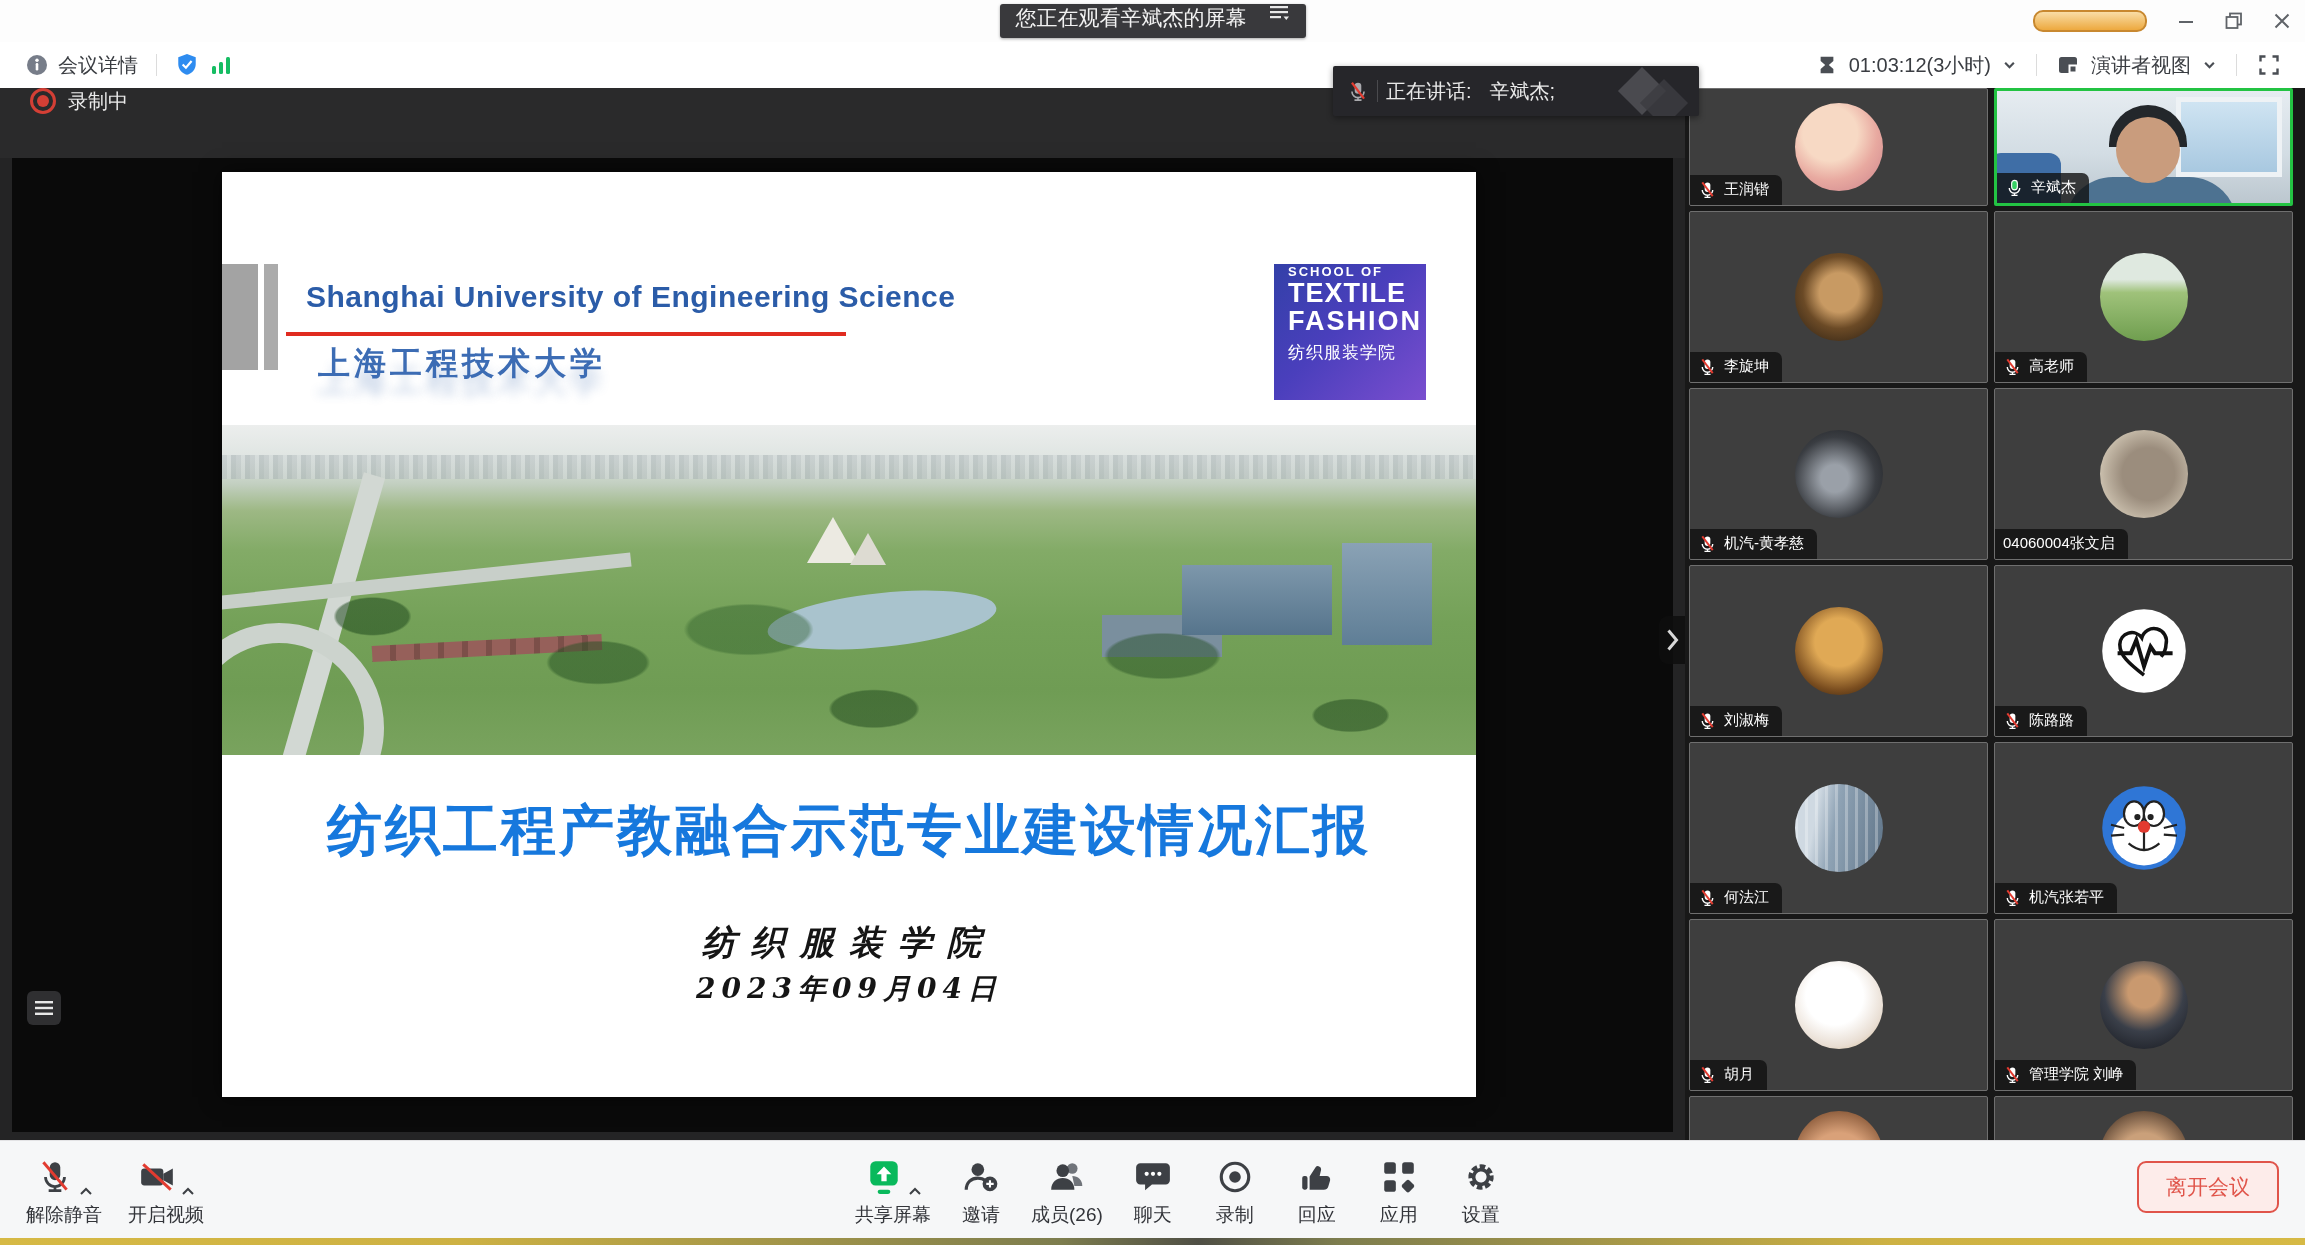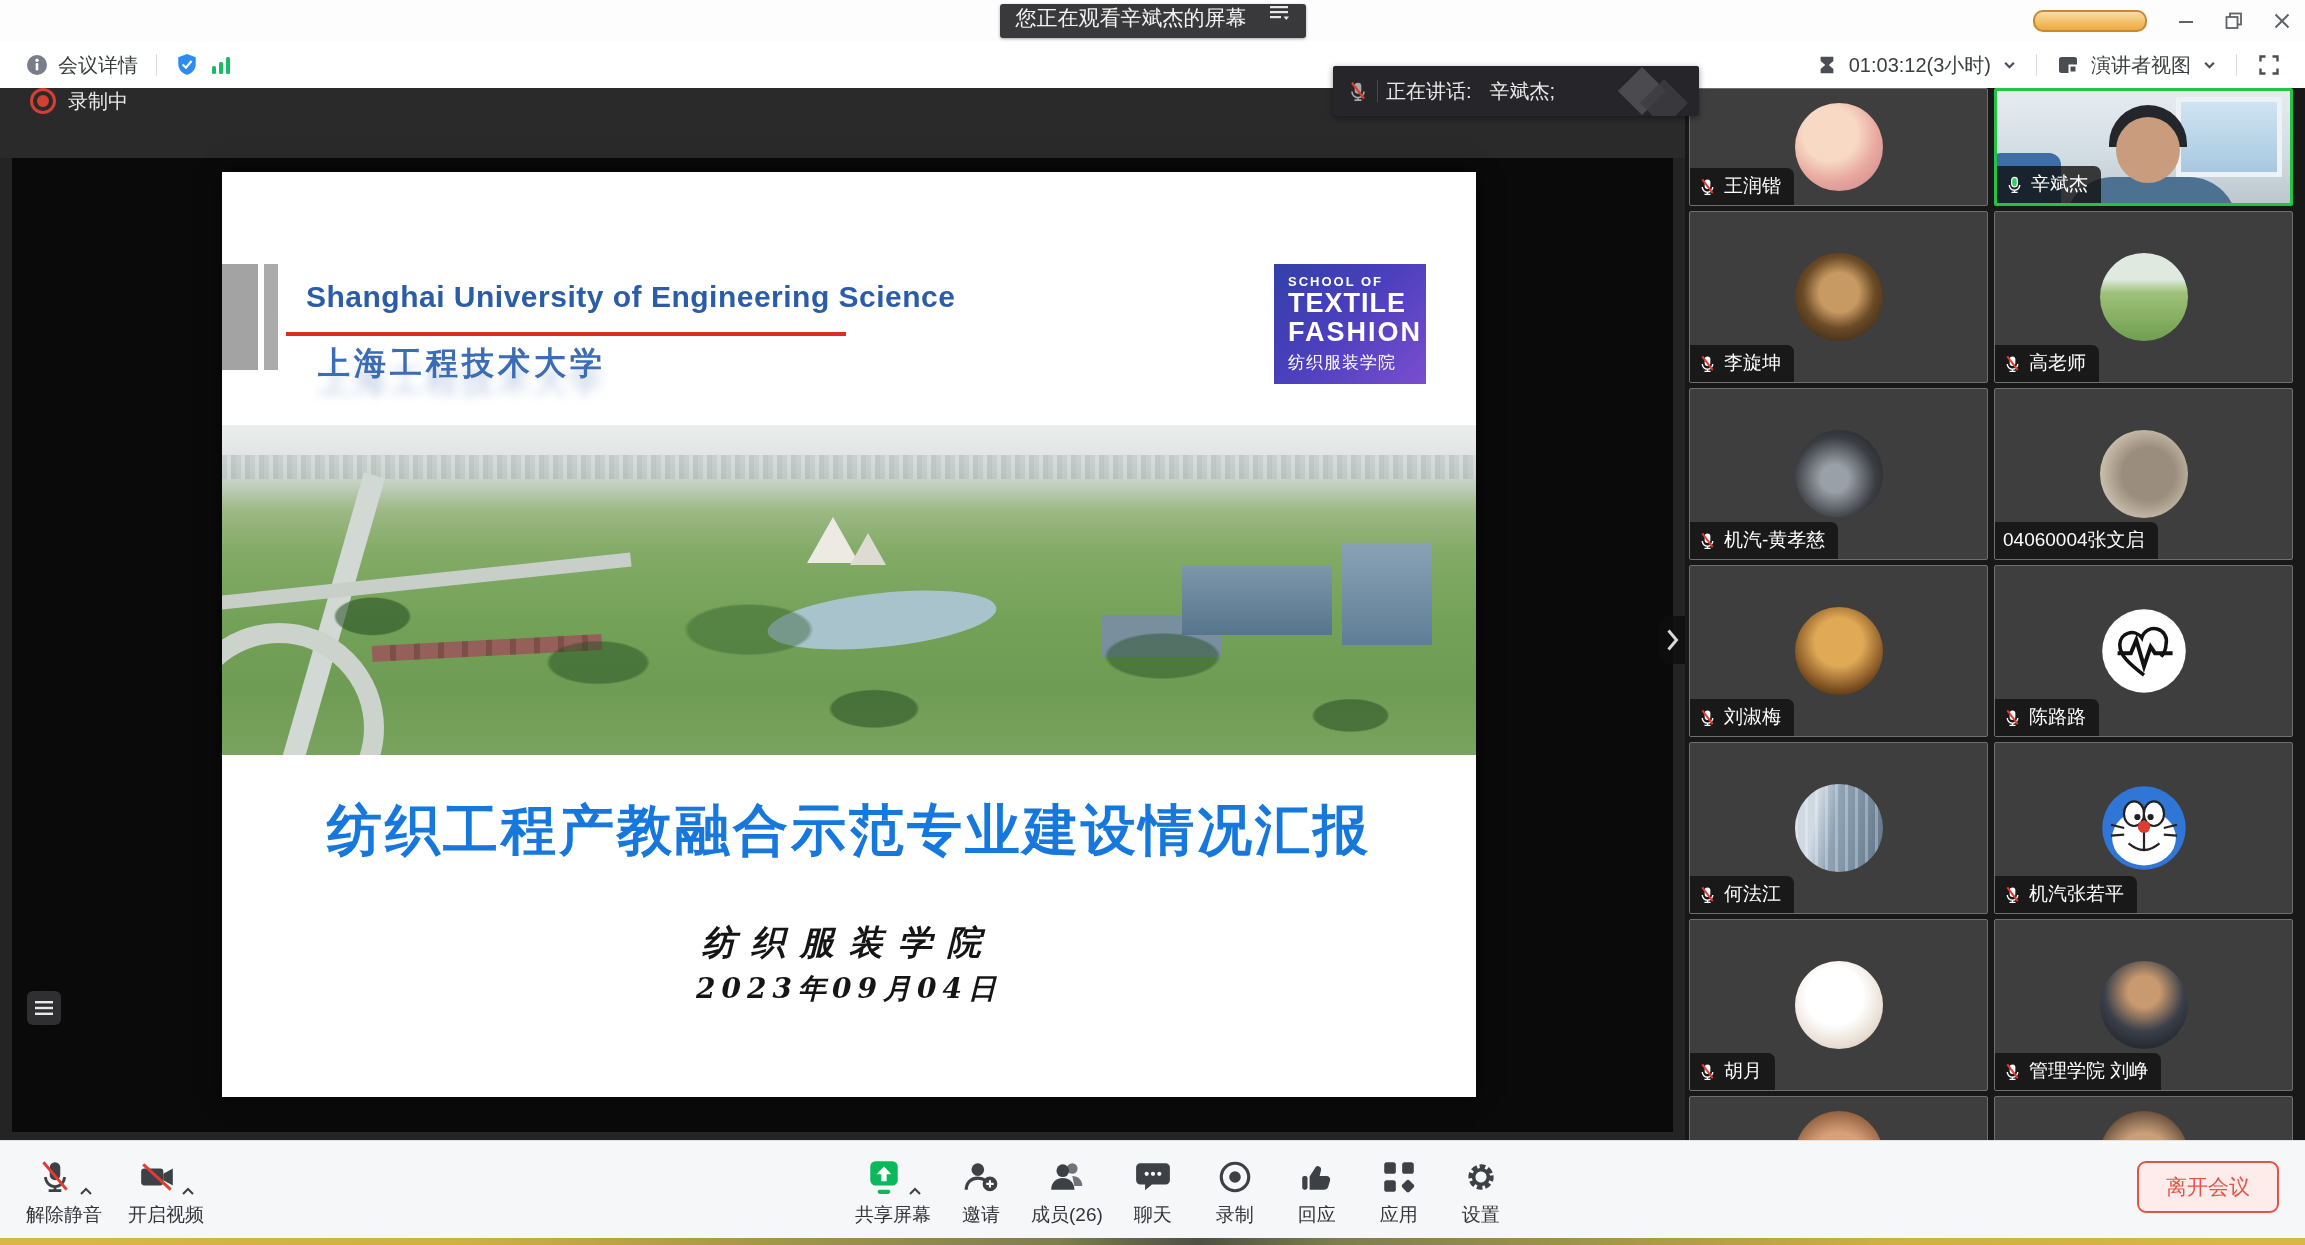--- a/index.html
+++ b/index.html
@@ -32,23 +32,23 @@
   .screen{position:absolute;left:12px;top:70px;width:1661px;height:974px;background:#0a0a0a;}
 
   
   .slide{position:absolute;left:210px;top:14px;width:1254px;height:925px;background:#fff;box-shadow:0 0 20px rgba(0,0,0,.55);}
   .gbar1{position:absolute;left:0;top:92px;width:36px;height:106px;background:#a3a3a3;}
   .gbar2{position:absolute;left:42px;top:92px;width:14px;height:106px;background:#ababab;}
   .uni-en{position:absolute;left:84px;top:108px;font-size:30px;font-weight:bold;color:#2b5ca8;letter-spacing:.5px;}
   .red-line{position:absolute;left:64px;top:160px;width:560px;height:4px;background:#e02b20;}
   .uni-zh{position:absolute;left:96px;top:170px;font-size:32px;font-weight:bold;color:#3c6cb4;letter-spacing:4px;
           text-shadow:0 18px 10px rgba(70,110,175,.28);}
-  .tf-logo{position:absolute;left:1052px;top:92px;width:152px;height:120px;color:#fff;
+  .tf-logo{position:absolute;left:1052px;top:92px;width:152px;height:136px;color:#fff;
            background:linear-gradient(135deg,#3340a8 0%,#4a3fbc 45%,#7a4ecf 100%);
-           display:flex;flex-direction:column;justify-content:center;padding-left:14px;box-sizing:border-box;}
+           display:flex;flex-direction:column;justify-content:flex-start;padding-left:14px;box-sizing:border-box;}
   .tf1{font-size:13px;letter-spacing:2px;font-weight:bold;}
   .tf2{font-size:27px;font-weight:bold;letter-spacing:1px;line-height:1.05;}
   .tf3{font-size:27px;font-weight:bold;letter-spacing:2px;line-height:1.05;}
   .tf4{font-size:17px;margin-top:5px;letter-spacing:1px;}
 
   .photo{position:absolute;left:0;top:253px;width:1254px;height:330px;overflow:hidden;
          background:linear-gradient(180deg,#eceeed 0%,#dfe5e2 10%,#c2cfc0 18%,#9db884 26%,#83ab67 38%,#74a158 60%,#6f9c54 80%,#79a35e 100%);}
   .city{position:absolute;left:0;top:30px;width:100%;height:24px;opacity:.55;
         background:repeating-linear-gradient(90deg,#b7bfc1 0 5px,#cfd6d6 5px 9px,#a8b2b4 9px 14px);}
   .road{position:absolute;left:96px;top:44px;width:22px;height:330px;background:#d2d8d3;transform:rotate(16deg);}
@@ -93,21 +93,21 @@
 
   
   .panel{position:absolute;left:1685px;top:88px;width:620px;height:1052px;background:#181818;box-sizing:border-box;
          padding:0 8px 0 4px;display:flex;flex-wrap:wrap;column-gap:6px;row-gap:5px;align-content:flex-start;overflow:hidden;}
   .tile{position:relative;width:299px;height:172px;background:#3e3e3e;border:1px solid #6f6f6f;box-sizing:border-box;border-radius:2px;overflow:hidden;}
   .tile.cut{height:118px;}
   .tile.speaking{border:3px solid #23c343;}
   .av{position:absolute;left:50%;top:50%;transform:translate(-50%,-50%);width:88px;height:88px;border-radius:50%;overflow:hidden;}
   .tile.partial .av{top:58px;}
   .tag{position:absolute;left:0;bottom:0;display:flex;align-items:center;gap:7px;background:rgba(16,16,16,.8);
-       color:#fff;font-size:19px;padding:5px 13px 6px 8px;border-radius:0 7px 0 0;white-space:nowrap;z-index:3;max-width:96%;}
+       color:#fff;font-size:15px;padding:5px 13px 6px 8px;border-radius:0 7px 0 0;white-space:nowrap;z-index:3;max-width:96%;}
   .micS{width:19px;height:19px;flex:none;}
 
   .av-baby{background:radial-gradient(circle at 40% 35%,#f7d9c4 0 35%,#e8a9a0 60%,#c97f8a 100%);}
   .av-bubble-tea{background:radial-gradient(circle at 50% 45%,#c89a63 0 30%,#6b4a26 55%,#241a10 100%);}
   .av-grass-field{background:linear-gradient(180deg,#dfe9e0 0 30%,#9fc27a 45%,#6f9e4f 100%);}
   .av-motorcycle{background:radial-gradient(circle at 45% 55%,#9aa0a8 0 20%,#3a3d42 60%,#17181b 100%);}
   .av-elephant{background:radial-gradient(circle at 55% 50%,#9b8d7d 0 40%,#cbc0ae 75%,#e2dccf 100%);}
   .av-autumn{background:radial-gradient(circle at 50% 40%,#e0a955 0 35%,#7a4d1f 70%,#20150a 100%);}
   .av-building{background:linear-gradient(100deg,#cfd9e2 0 25%,#8fa3b5 45%,#5f7488 100%);}
   .av-building::after{content:"";position:absolute;inset:0;background:repeating-linear-gradient(90deg,rgba(255,255,255,.28) 0 3px,transparent 3px 10px);}

